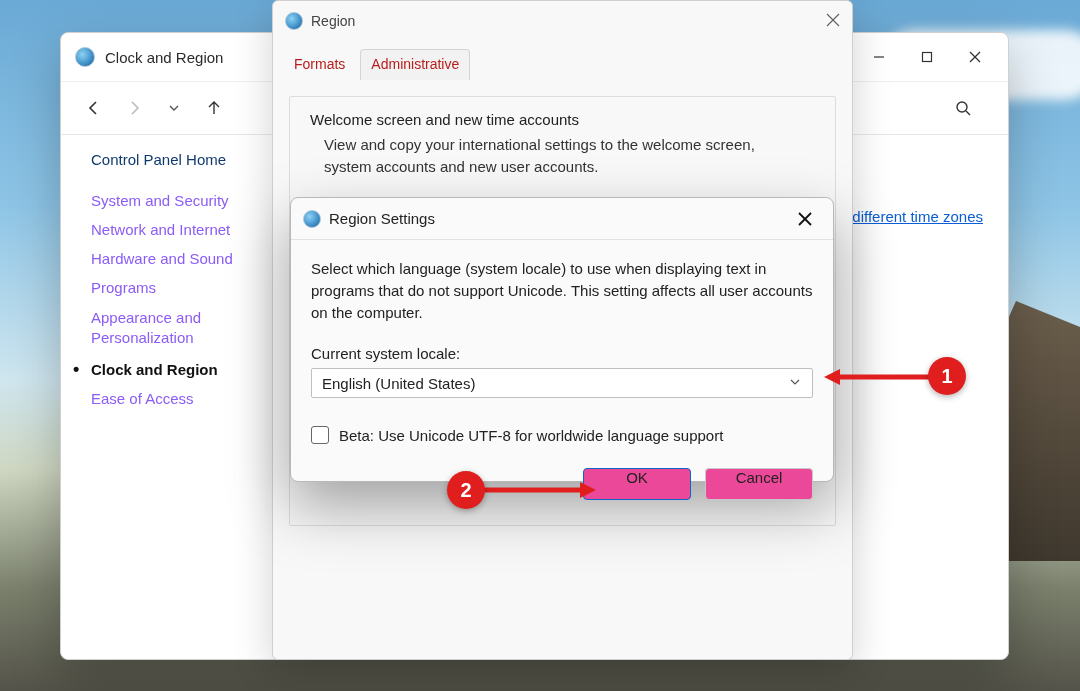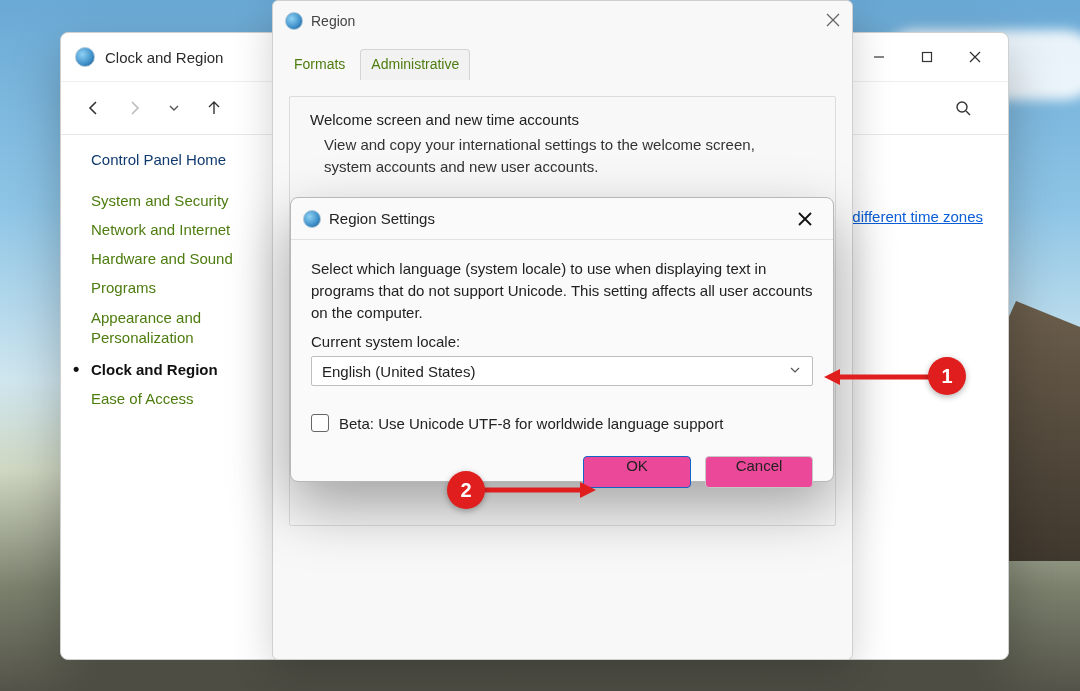--- a/index.html
+++ b/index.html
@@ -35,57 +35,57 @@
   }
   .winbtns { margin-left:auto; display:flex; gap: 2px;}
   .winbtn { width:46px; height:30px; border-radius:4px; display:flex; align-items:center; justify-content:center; color:#333; }
   .winbtn svg{stroke:#333;}
   .toolbar { height:54px; border-top:1px solid #eee; border-bottom:1px solid #e8e8e8; display:flex; align-items:center; padding: 0 20px; gap:14px;}
   .tbtn { width:26px; height:26px; display:flex; align-items:center; justify-content:center; color:#555;}
   .tbtn.faded{ color:#bbb;}
   .search-wrap{ margin-left:auto; width:60px; height:30px; border:1px solid transparent; display:flex; align-items:center; justify-content:flex-end; padding-right:16px;}
   .cp-body{ display:flex; padding: 10px 0 0 30px; }
   .sidebar { width:210px; font-size:15px; }
-  .sidebar a { display:block; color:#4d7c0f; text-decoration:none; padding:6px 0; }
+  .sidebar a { display:block; color:#8b5cf6; text-decoration:none; padding:6px 0; }
   .sidebar a.hdr{ color:#103a6e;}
   .sidebar a.active{ color:#111; font-weight:700; position:relative;}
   .sidebar a.active::before{ content:"•"; position:absolute; left:-18px; color:#111; font-size:18px; top:4px;}
   .cp-main a { color:#0a5ed7; font-size:15px;}
   .cp-main { padding-left:40px; }
 
   
   .win-region {
     position:absolute; left:272px; top:0; width:581px; height:660px;
     background:#f8f8f8; border:1px solid #cfcfcf; border-radius:6px;
     box-shadow: 0 10px 40px rgba(0,0,0,.18);
   }
   .win-region .titlebar{ height:40px; display:flex; align-items:center; padding:0 12px; font-size:14px; color:#444;}
   .win-region .titlebar .tb-icon{ width:18px; height:18px; margin-right:8px; border-radius:50%;
     background: radial-gradient(circle at 35% 35%, #8ed2f4,#3e8fc9 60%,#1b4f79); border:1px solid #aac6d8;}
   .win-region .tabs{ display:flex; padding: 8px 10px 0; gap:4px; font-size:14px;}
-  .tab{ padding:6px 10px 8px; color:#4d7c0f; border:1px solid transparent; border-bottom:none; border-radius:4px 4px 0 0;}
+  .tab{ padding:6px 10px 8px; color:#b91c1c; border:1px solid transparent; border-bottom:none; border-radius:4px 4px 0 0;}
   .tab.active{ background:#f2f2f2; border-color:#d4d4d4; font-weight:500;}
   .region-body{ margin:0 10px 10px; padding:12px 0; }
   .group{ border:1px solid #dcdcdc; border-radius:2px; margin:4px 6px 0; padding:0; height:430px;}
   .group-title{ padding:14px 20px 6px; font-size:15px; color:#222;}
   .group-desc{ padding:0 34px 10px; font-size:15px; color:#333; line-height:1.45;}
 
   
   .modal{
     position:absolute; left:290px; top:197px; width:544px; height:285px;
     background:#fafafa; border:1px solid #b8b8b8; border-radius:8px;
     box-shadow: 0 25px 60px rgba(0,0,0,.35);
   }
   .modal .titlebar{ height:42px; display:flex; align-items:center; padding:0 12px; font-size:15px; color:#222; border-bottom:1px solid #e2e2e2;}
   .modal .titlebar .tb-icon{ width:18px; height:18px; margin-right:8px; border-radius:50%;
     background: radial-gradient(circle at 35% 35%, #8ed2f4,#3e8fc9 60%,#1b4f79); border:1px solid #aac6d8;}
   .modal .close{ margin-left:auto; width:32px; height:28px; display:flex; align-items:center; justify-content:center;}
   .modal-body{ padding: 18px 20px 12px; font-size:15px; color:#222;}
   .modal-body p{ line-height:1.45; }
-  .field-label{ margin: 10px 0 6px; display:block;}
+  .field-label{ margin: 22px 0 6px; display:block;}
   .select{
     width:100%; height:30px; border:1px solid #bfbfbf; background:#fff; border-radius:2px;
     display:flex; align-items:center; padding:0 10px; font-size:15px; color:#222; position:relative;
   }
   .select .chev{ margin-left:auto; color:#555;}
   .chk-row{ display:flex; align-items:center; gap:10px; margin-top:28px; font-size:15px;}
   .chk{ width:18px; height:18px; border:1.5px solid #666; border-radius:3px; background:#fff;}
   .modal-actions{ display:flex; gap:14px; justify-content:flex-end; padding: 12px 20px 16px;}
   .btn{ width:108px; height:32px; border:1px solid #c7c7c7; background:#ec4899; border-radius:4px; font-size:15px; color:#222; display:flex; align-items:flex-start; justify-content:center;}
   .btn.primary{ border:1.5px solid #1164c8;}

